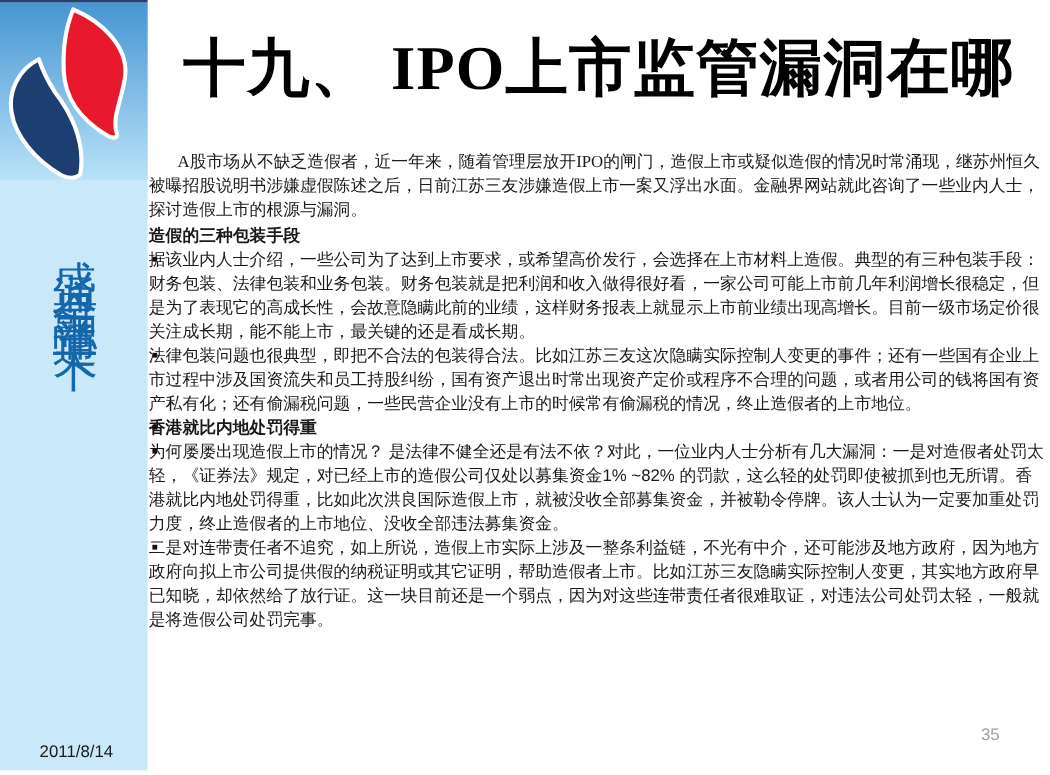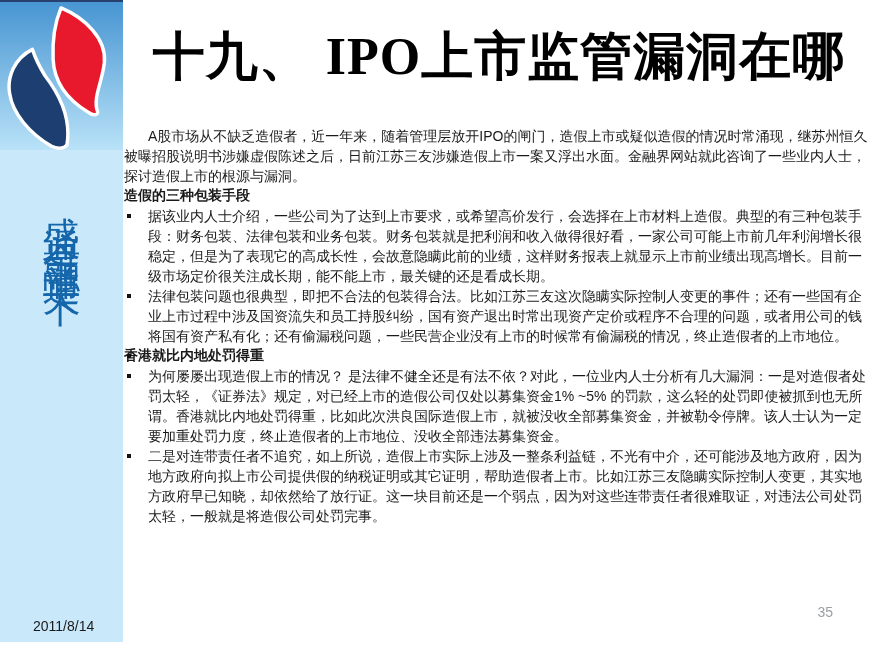--- a/index.html
+++ b/index.html
@@ -68,25 +68,24 @@
     color:var(--title-black);
     white-space:nowrap;
   }
   .body-text{
     position:absolute;left:1px;top:126px;
     width:748px;
     font-size:14px;
     line-height:20px;
     color:var(--body-text);
   }
-  .intro{text-indent:24px;}
-  .section-heading{font-weight:bold;font-family:Liberation Mono, monospace;}
+  .intro{text-indent:24px;font-family:Liberation Serif, serif;}
+  .section-heading{font-weight:bold;}
   .bullet{
     position:relative;
-    padding-left:24px;
   }
   .bullet .marker{
     position:absolute;left:3px;top:8px;
     width:4px;height:4px;
     background:#111;
   }
   .page-number{
     position:absolute;right:42px;bottom:6px;
     font-size:14px;color:var(--page-number-gray);text-align:center;
   }
@@ -143,21 +142,21 @@
         <span>法律包装问题也很典型，即把不合法的包装得合法。比如江苏三友这次隐瞒实际控制人变更的事件；还有一些国有企业上市过程中涉及国资流失和员工持股纠纷，国有资产退出时常出现资产定价或程序不合理的问题，或者用公司的钱将国有资产私有化；还有偷漏税问题，一些民营企业没有上市的时候常有偷漏税的情况，终止造假者的上市地位。</span>
       </div>
       <div class="bullet">
         <span class="marker"></span>
       </div>
 
       <p class="section-heading">香港就比内地处罚得重</p>
 
       <div class="bullet">
         <span class="marker"></span>
-        <span>为何屡屡出现造假上市的情况？ 是法律不健全还是有法不依？对此，一位业内人士分析有几大漏洞：一是对造假者处罚太轻，《证券法》规定，对已经上市的造假公司仅处以募集资金1% ~5% 的罚款，这么轻的处罚即使被抓到也无所谓。香港就比内地处罚得重，比如此次洪良国际造假上市，就被没收全部募集资金，并被勒令停牌。该人士认为一定要加重处罚力度，终止造假者的上市地位、没收全部违法募集资金。</span>
+        <span>为何屡屡出现造假上市的情况？ 是法律不健全还是有法不依？对此，一位业内人士分析有几大漏洞：一是对造假者处罚太轻，《证券法》规定，对已经上市的造假公司仅处以募集资金1% ~82% 的罚款，这么轻的处罚即使被抓到也无所谓。香港就比内地处罚得重，比如此次洪良国际造假上市，就被没收全部募集资金，并被勒令停牌。该人士认为一定要加重处罚力度，终止造假者的上市地位、没收全部违法募集资金。</span>
       </div>
       <div class="bullet">
         <span class="marker"></span>
         <span>二是对连带责任者不追究，如上所说，造假上市实际上涉及一整条利益链，不光有中介，还可能涉及地方政府，因为地方政府向拟上市公司提供假的纳税证明或其它证明，帮助造假者上市。比如江苏三友隐瞒实际控制人变更，其实地方政府早已知晓，却依然给了放行证。这一块目前还是一个弱点，因为对这些连带责任者很难取证，对违法公司处罚太轻，一般就是将造假公司处罚完事。</span>
       </div>
 
     </div>
 
     <div class="page-number">35</div>
   </div>

